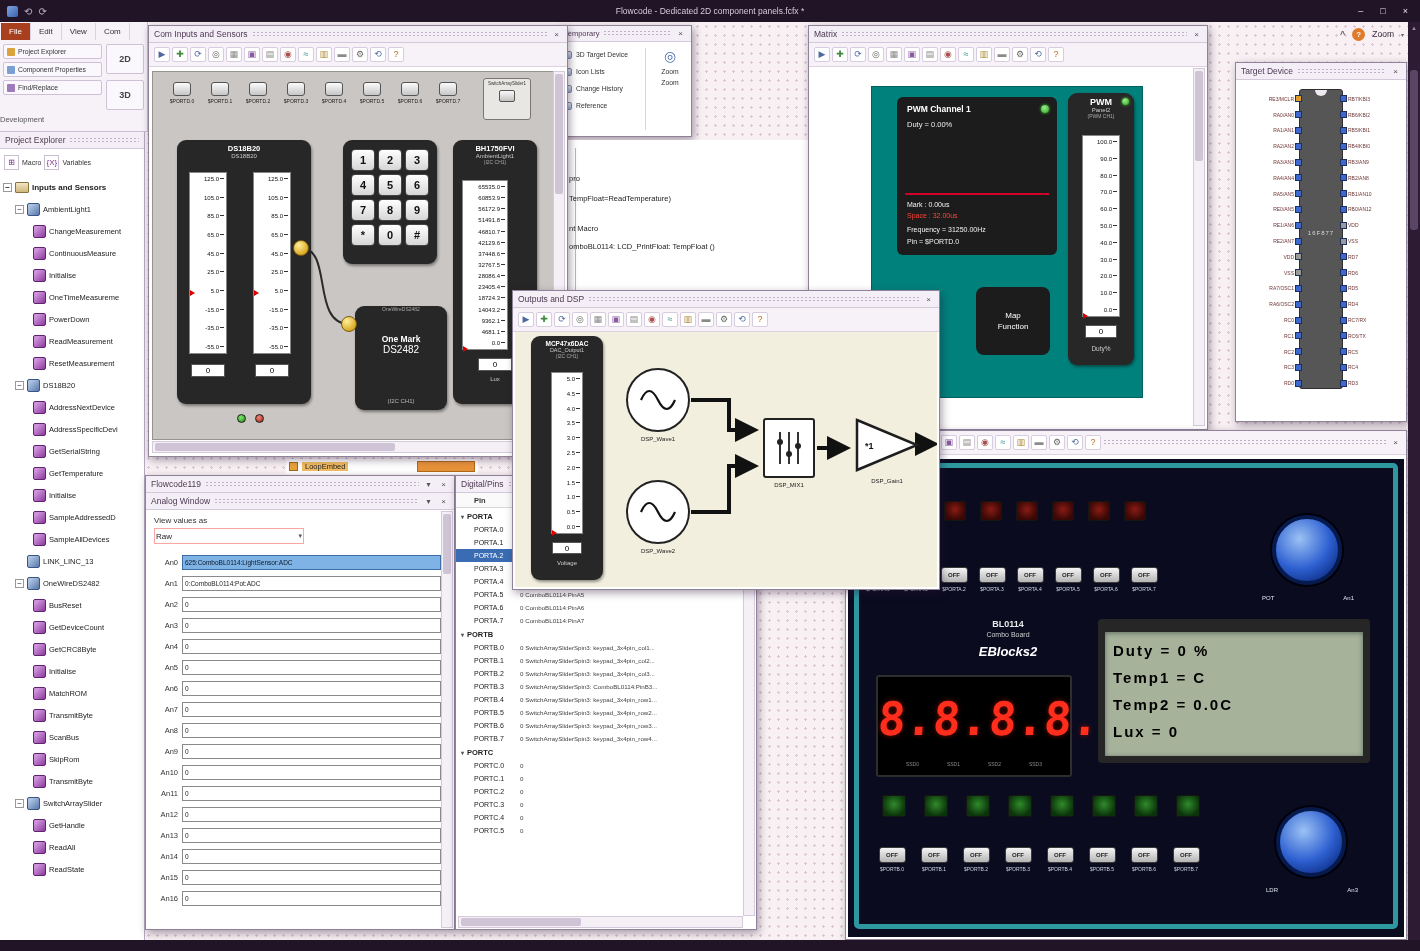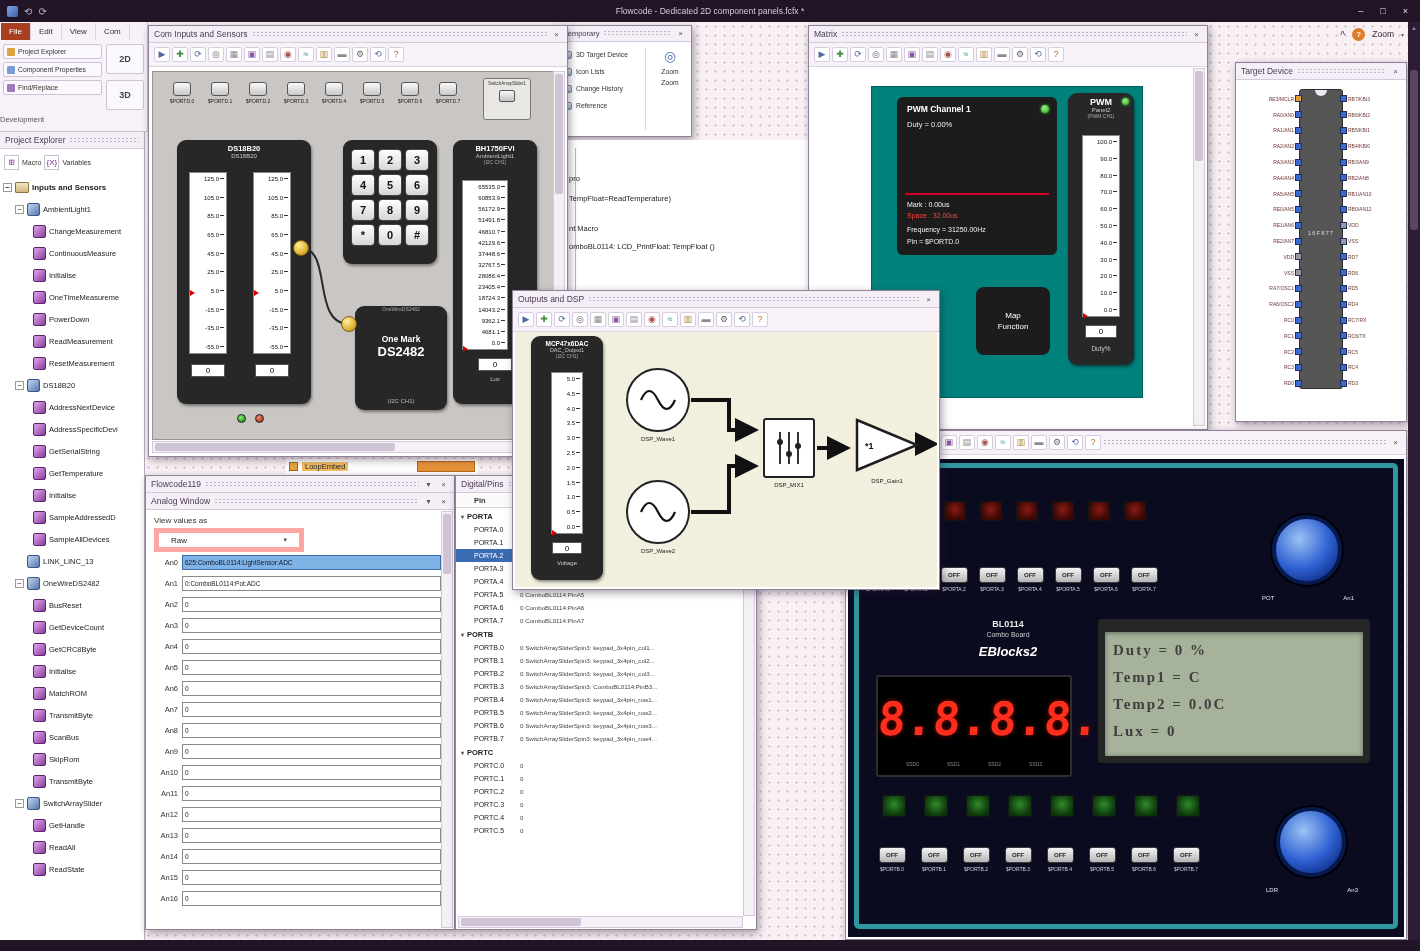--- a/index.html
+++ b/index.html
@@ -120,21 +120,21 @@
 .led-dot{position:absolute;width:9px;height:9px;border-radius:50%;border:1px solid #222}
 .led-dot.grn{background:radial-gradient(circle at 40% 35%,#7cf06a,#1d7a12)}
 .led-dot.red{background:radial-gradient(circle at 40% 35%,#f08a7a,#a01808)}
 #ds-led-g{left:84px;top:342px}
 #ds-led-r{left:102px;top:342px}
 #dev-keypad{left:190px;top:68px;width:94px;height:124px}
 #kp-grid{position:absolute;left:8px;top:9px;display:grid;grid-template-columns:repeat(3,24px);grid-auto-rows:22px;gap:3px}
 .kp-key{background:linear-gradient(#fff,#d6d6d6);border:1px solid #444;border-radius:4px;color:#111;font-size:11px;font-weight:bold;display:flex;align-items:center;justify-content:center}
 #dev-onewire{left:202px;top:234px;width:92px;height:104px}
 #ow-l1{margin-top:22px;font-size:8.5px;font-weight:bold;color:#fff}
-#ow-l2{font-size:13px;font-weight:bold;color:#fff}
+#ow-l2{font-size:10px;font-weight:normal;color:#fff}
 #ow-bus{position:absolute;bottom:6px;width:100%;font-size:6px;color:#bbb}
 #dev-bh1750{left:300px;top:68px;width:84px;height:264px}
 #bh-scale{left:9px;top:40px;width:46px;height:170px}
 #bh-val{left:25px;top:218px;width:34px;height:13px}
 #bh-unit{position:absolute;top:236px;width:100%;font-size:6px;color:#ccc}
 .wire-node{position:absolute;width:16px;height:16px;border-radius:50%;background:radial-gradient(circle at 35% 30%,#ffef9a,#d8a51e 75%);border:1px solid #7a5c10}
 #node-1{left:140px;top:168px}
 #node-2{left:188px;top:244px}
 #win-inputs .vscrollbar{right:2px;top:45px;height:369px}
 #win-inputs .hscrollbar{left:3px;bottom:3px;width:390px}
@@ -189,21 +189,21 @@
 #mix-box{position:absolute;left:248px;top:86px;width:52px;height:60px;background:#fff;border:2px solid #222;border-radius:3px;display:flex;align-items:center;justify-content:center}
 #mix-lbl{left:234px;top:150px}
 #gain-tri{position:absolute;left:340px;top:84px}
 #gain-lbl{left:332px;top:146px}
 #arrow-svg{position:absolute;left:0;top:0;pointer-events:none}
 .flow{stroke:#111;stroke-width:4;fill:none}
 
 
 #win-analog{left:145px;top:475px;width:310px;height:455px;z-index:5}
 #an-viewlbl{position:absolute;left:8px;top:40px;font-size:8px;color:#333}
-#an-drop{position:absolute;left:8px;top:52px;width:150px;height:24px;border:5px solid #fca5a5;background:#fff;font-size:8px;color:#222;display:flex;align-items:center;padding:0 12px}
+#an-drop{position:absolute;left:8px;top:52px;width:150px;height:16px;border:1px solid #fca5a5;background:#fff;font-size:8px;color:#222;display:flex;align-items:center;padding:0 1px}
 #an-drop .caret{margin-left:auto;font-size:7px;color:#555}
 #an-rows{position:absolute;left:2px;top:76px;right:13px}
 .an-row{display:flex;align-items:center;height:21px;gap:4px;padding-left:4px}
 .an-lbl{width:26px;text-align:right;font-size:7.5px;color:#333;flex:none}
 .an-box{flex:1;height:15px;border:1px solid #8a8a8a;background:#fff;font-size:6.5px;color:#222;line-height:13px;padding:0 2px;overflow:hidden;white-space:nowrap}
 .an-box.sel{background:#7fb2e5;border-color:#3c6ea8;color:#0a1a2a}
 #win-analog .vscrollbar{right:1px;top:35px;height:417px}
 
 
 #win-digital{left:455px;top:475px;width:302px;height:455px;z-index:5}
@@ -236,21 +236,21 @@
 #board-title{position:absolute;left:95px;top:160px;width:130px;text-align:center;color:#e8e8e8}
 #bt-name{font-size:9px;font-weight:bold}
 #bt-type{font-size:7px;color:#cfcfcf;margin-top:2px}
 #bt-brand{font-size:13px;font-weight:bold;font-style:italic;margin-top:6px;color:#fff}
 #sevenseg{position:absolute;left:28px;top:216px;width:196px;height:102px;background:#000;border:2px solid #2e2e2e;border-radius:3px}
 #seg-digits{display:flex;justify-content:space-evenly;align-items:center;height:84px}
 .seg-digit{font-family:"DejaVu Sans Mono",monospace;font-size:46px;font-weight:bold;color:#ff2d1c;transform:skewX(-4deg);text-shadow:0 0 5px #7a0f06;line-height:84px}
 #seg-labels{display:flex;justify-content:space-evenly;font-size:5px;color:#8a8a8a}
 #lcd{position:absolute;left:250px;top:160px;width:272px;height:144px;background:#262626;border-radius:4px;padding:13px 7px 7px 7px}
 #lcd-lines{background:#a7b29b;width:100%;height:100%;padding:5px 8px;box-shadow:inset 0 1px 5px rgba(20,40,40,.5)}
-.lcd-line{font-family:Liberation Serif, serif;font-size:15px;font-weight:bold;color:#404040;letter-spacing:2px;line-height:27px;white-space:pre}
+.lcd-line{font-family:Liberation Sans, sans-serif;font-size:15px;font-weight:bold;color:#000000;letter-spacing:2px;line-height:27px;white-space:pre}
 #leds-green{position:absolute;left:34px;top:336px;display:flex;gap:18px}
 .led-grn{width:24px;height:22px;background:radial-gradient(circle at 50% 42%,#2f8a2a,#0b320a 75%);border:1px solid #151515;border-radius:2px}
 #btn-row-2{position:absolute;left:26px;top:388px;display:flex;gap:6px}
 #ldr-knob{left:428px;top:348px;width:70px;height:70px}
 #ldr-lbls{left:418px;top:428px;width:92px}
 </style>
 </head>
 <body>
 
 <div id="screen">

